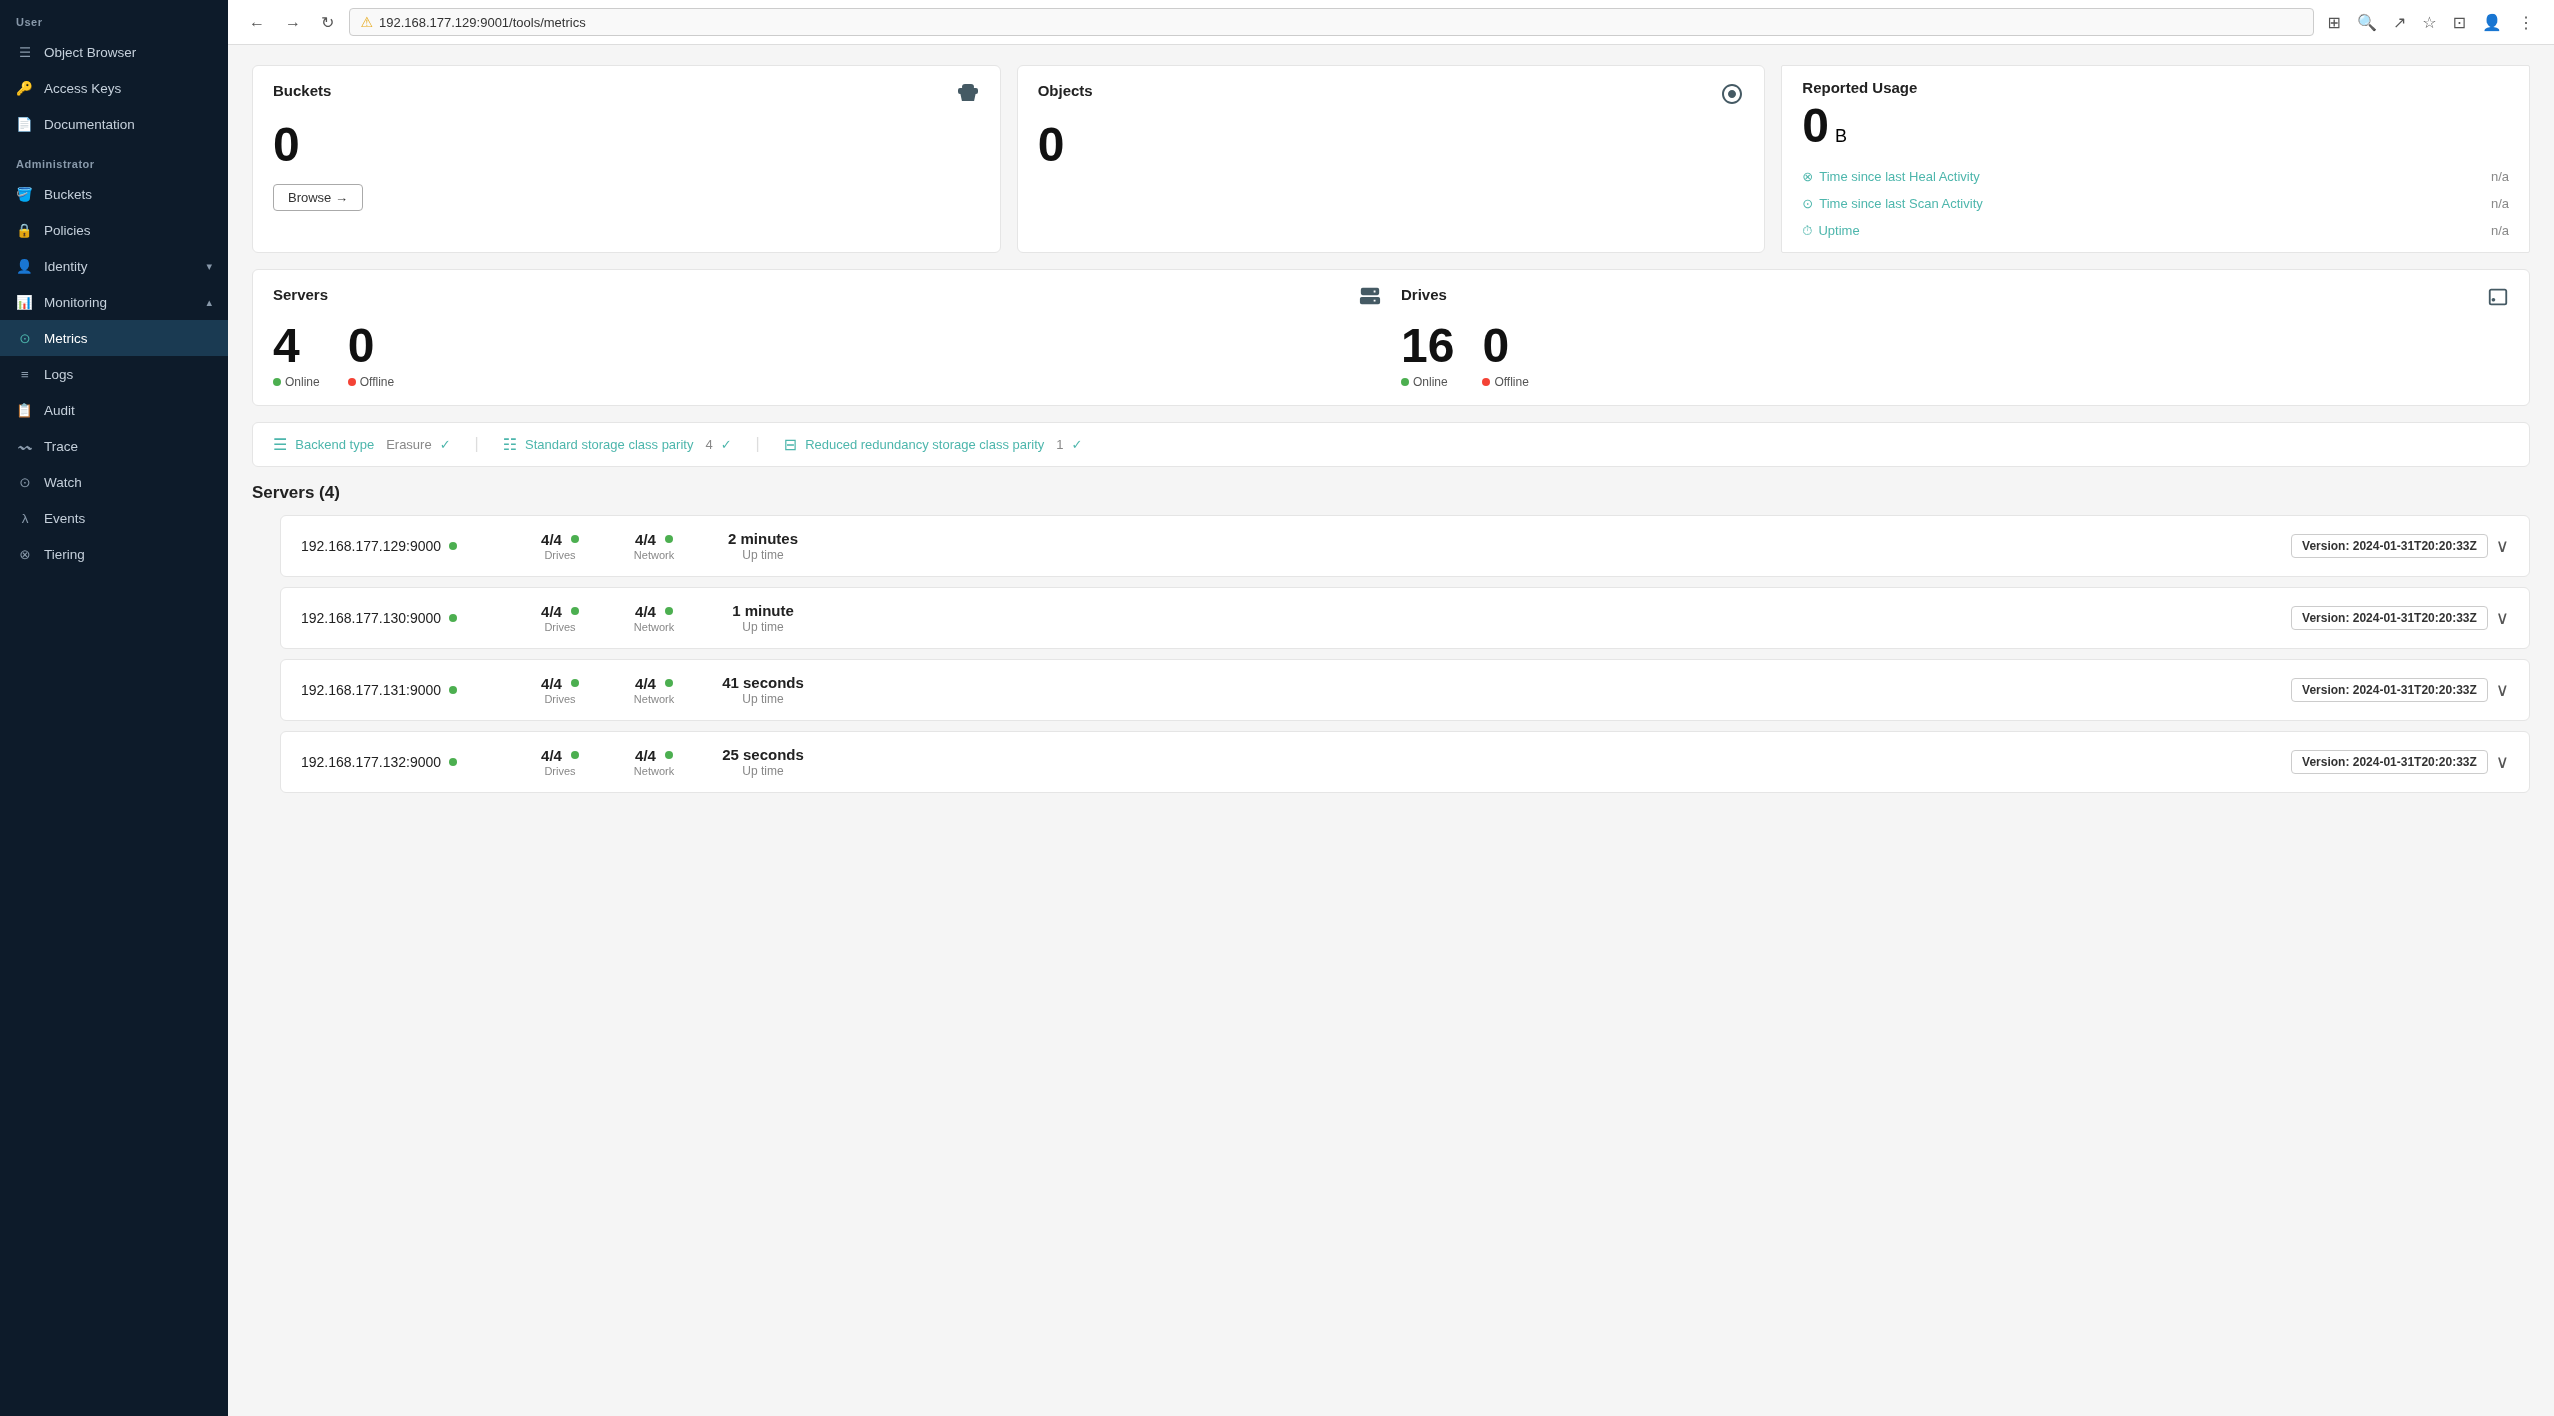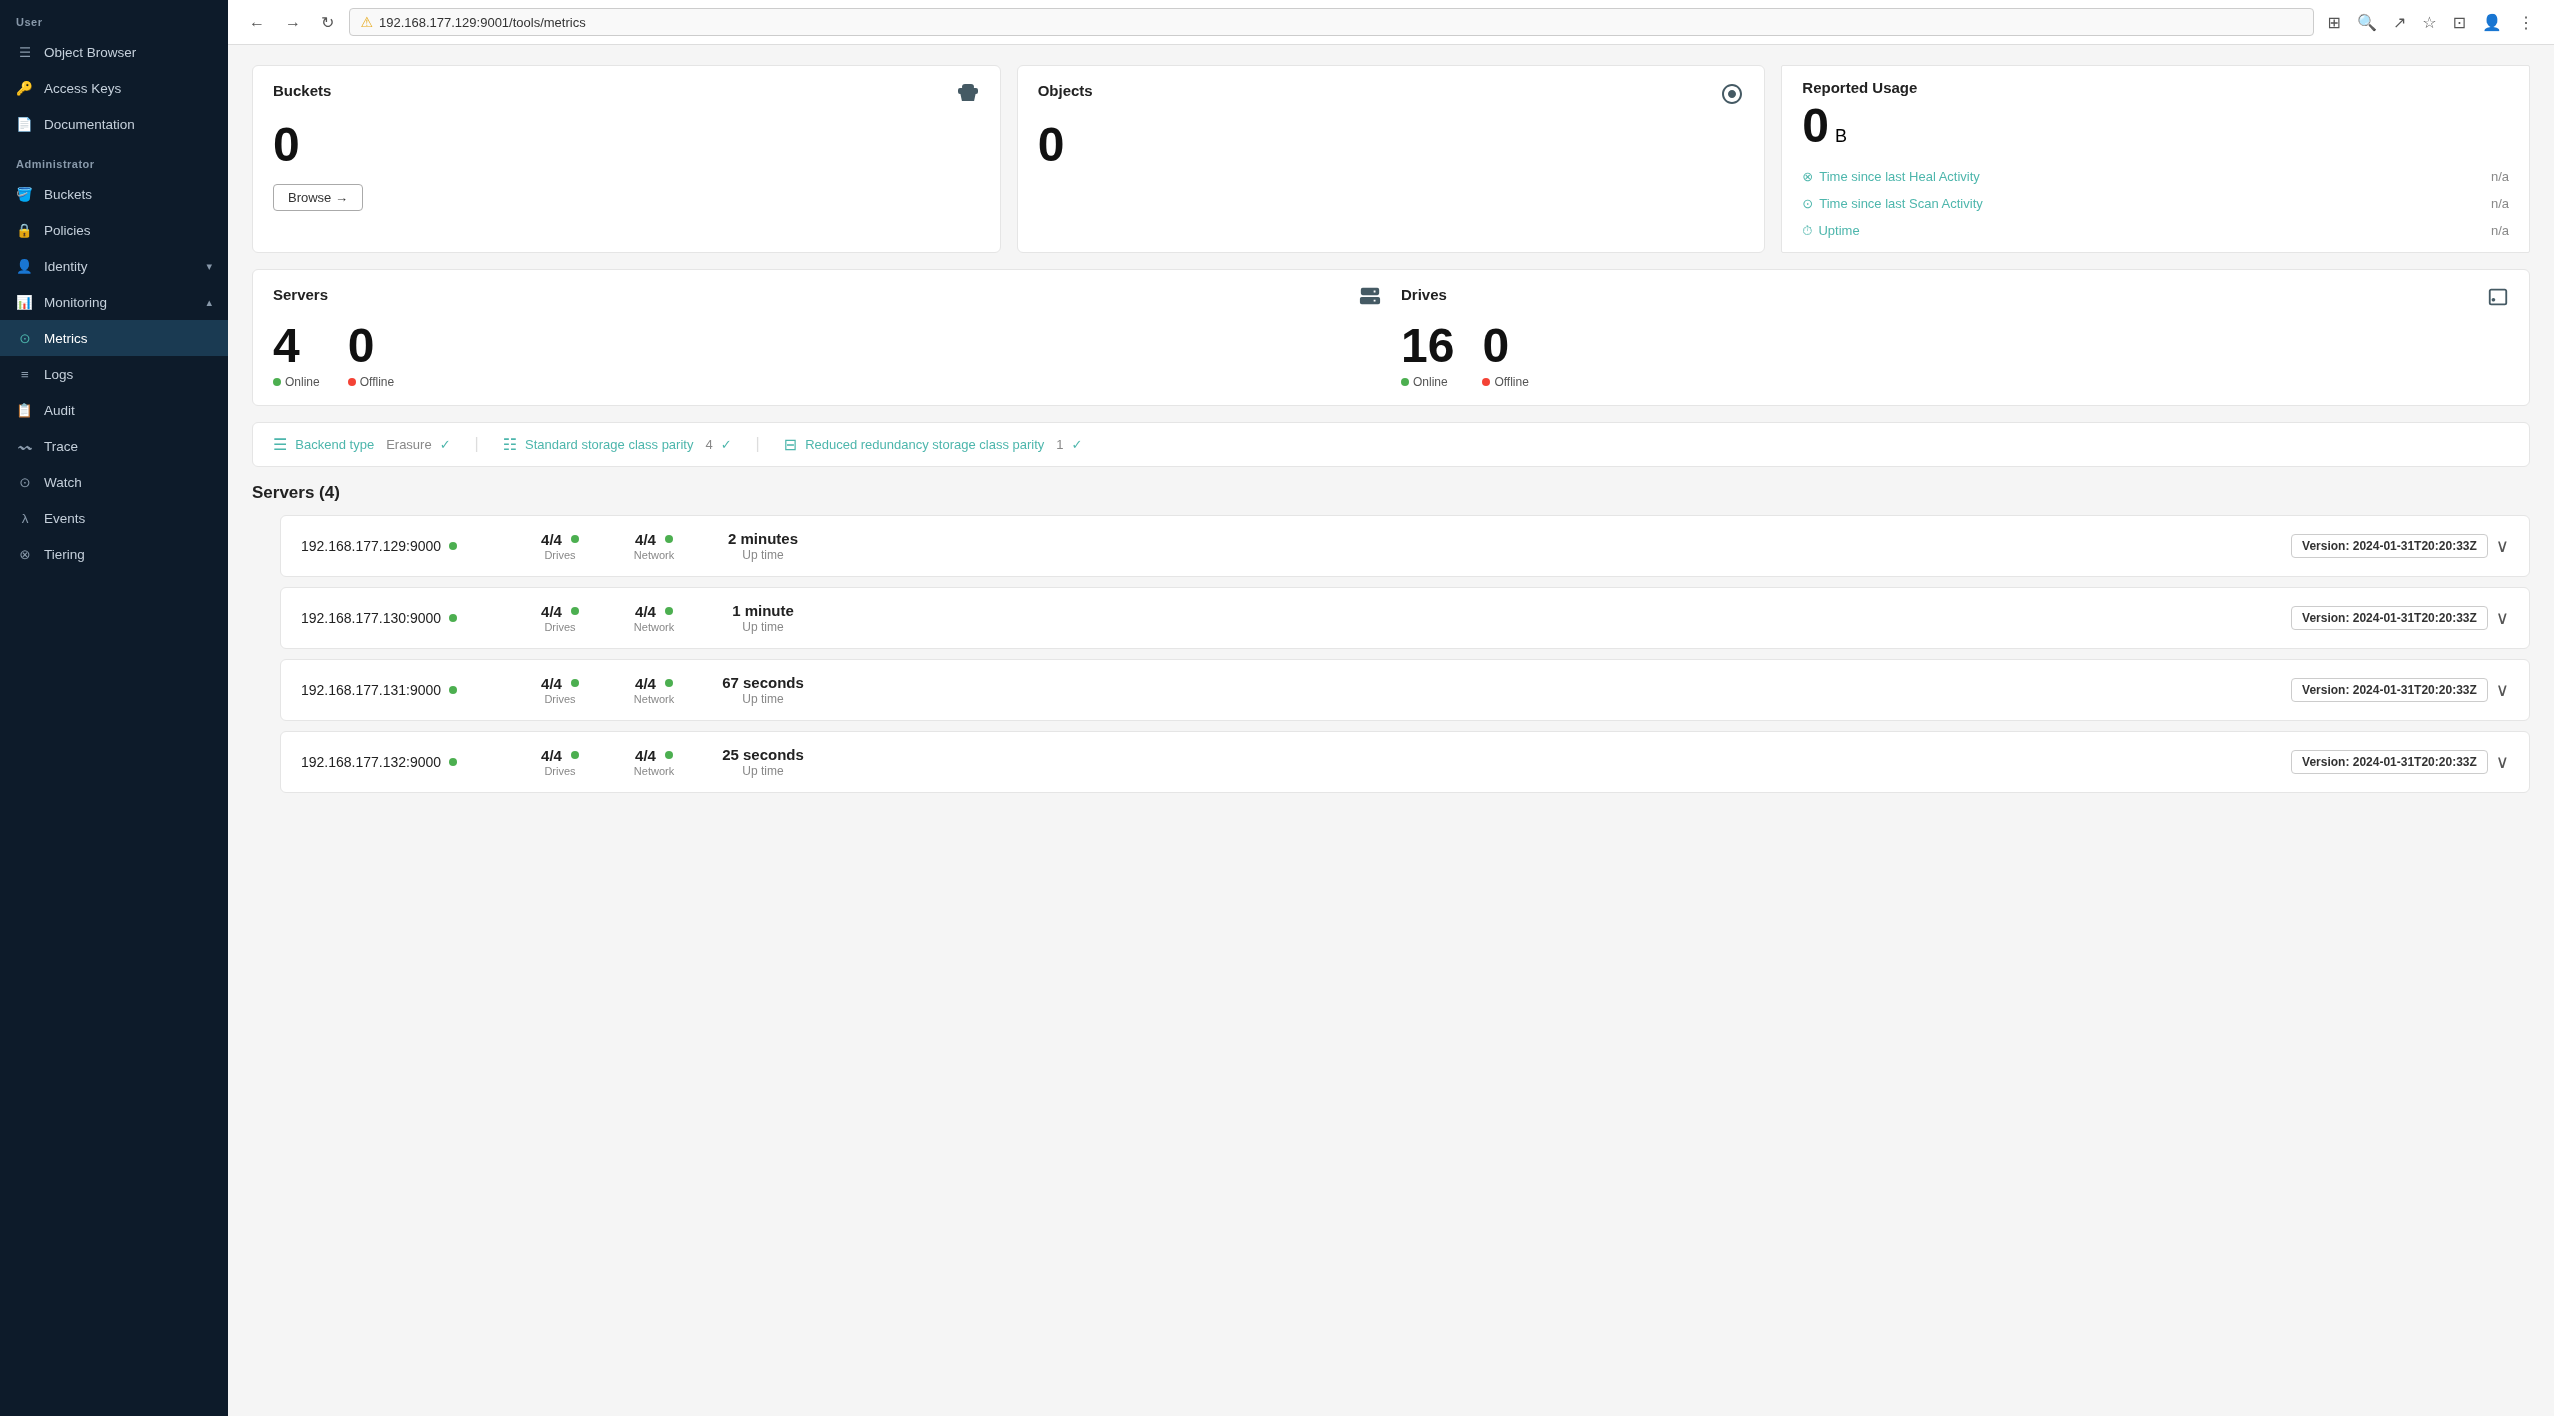--- a/index.html
+++ b/index.html
@@ -663,21 +663,21 @@
           <div class="server-stat-label">Drives</div>
         </div>
         <div class="server-stat">
           <div class="server-stat-top">
             <span>4/4</span>
             <span class="dot dot-green"></span>
           </div>
           <div class="server-stat-label">Network</div>
         </div>
         <div class="server-uptime">
-          <div class="server-uptime-val">67 seconds</div>
+          <div class="server-uptime-val">41 seconds</div>
           <div class="server-uptime-label">Up time</div>
         </div>
         <div class="server-version">
           <div class="version-badge">
             <span>Version: </span><span>2024-01-31T20:20:33Z</span>
           </div>
           <button class="expand-btn">∨</button>
         </div>
       </div>
     </div>

